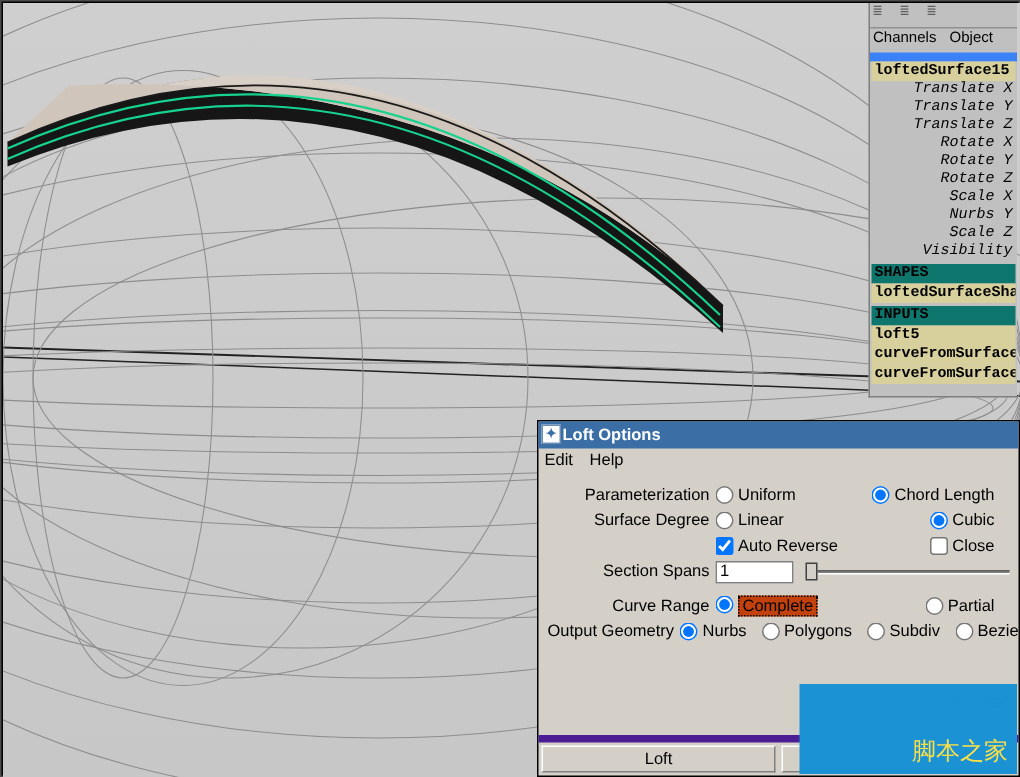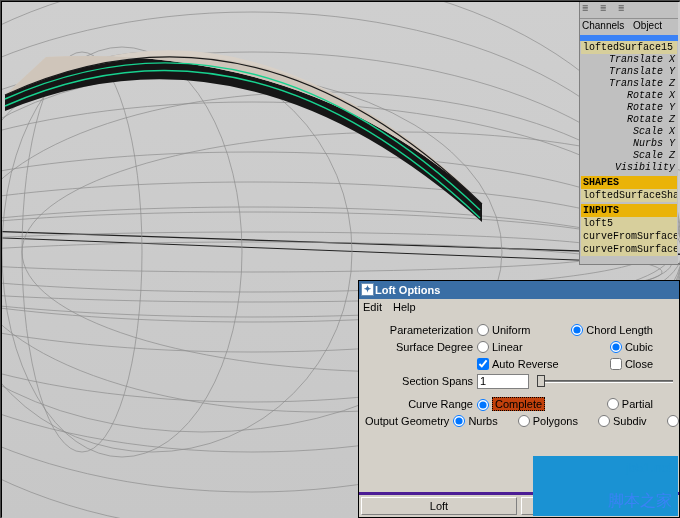--- a/index.html
+++ b/index.html
@@ -64,31 +64,31 @@
   .cb-menu {
     height: 14px;
     padding: 1px 2px;
     border-bottom: 6px solid #3b82f6;
     font-family: Tahoma, Arial, sans-serif;
     font-size: 10px;
   }
   .cb-menu span { margin-right: 6px; }
   .cb-body { padding: 0 1px 2px 1px; }
   .cb-section-head {
-    background: #eab308;
+    background: #0f766e;
     font-weight: bold;
     padding: 1px 2px;
     margin-top: 2px;
     white-space: nowrap;
     overflow: hidden;
   }
   .cb-node {
     background: #d7cf9c;
     padding: 1px 2px;
-    font-weight: normal;
+    font-weight: bold;
     white-space: nowrap;
     overflow: hidden;
   }
   .cb-attr {
     text-align: right;
     padding-right: 2px;
     white-space: nowrap;
     overflow: hidden;
     line-height: 12px;
     font-style: italic;
@@ -145,22 +145,22 @@
     margin-top: 1px;
   }
   .row .lab {
     width: 108px;
     text-align: right;
     padding-right: 4px;
     white-space: nowrap;
   }
   .opt {
     display: flex;
-    align-items: flex-end;
-    margin-right: 20px;
+    align-items: flex-start;
+    margin-right: 10px;
     white-space: nowrap;
   }
   .opt input { margin: 0 3px 0 0; }
 
   .field {
     width: 52px;
     height: 15px;
     border: 1px solid #808080;
     background: #fff;
     box-sizing: border-box;
@@ -187,21 +187,21 @@
     background: #d4d0c8;
     border: 1px solid #404040;
     box-sizing: border-box;
   }
 
   .loft-buttons {
     position: absolute;
     left: 0; right: 0; bottom: 0;
     height: 22px;
     display: flex;
-    border-top: 3px solid #4c1d95;
+    border-top: 5px solid #4c1d95;
     align-items: center;
   }
   .loft-buttons button {
     flex: 1;
     margin: 2px;
     font-size: 11px;
     background: #d4d0c8;
     border: 1px solid #808080;
     border-top-color: #fff;
     border-left-color: #fff;
@@ -232,21 +232,21 @@
   .badge .url {
     position: absolute;
     right: 6px; top: 4px;
     color: #1a92d3;
     font-size: 13px;
     font-family: Arial, sans-serif;
   }
   .badge .cn {
     position: absolute;
     right: 6px; bottom: 4px;
-    color: #3b82f6;
+    color: #fde047;
     font-size: 16px;
     font-family: "Microsoft YaHei", Arial, sans-serif;
   }
 
   
   input[type=radio], input[type=checkbox] {
     width: 12px; height: 12px;
   }
 </style>
 </head>

